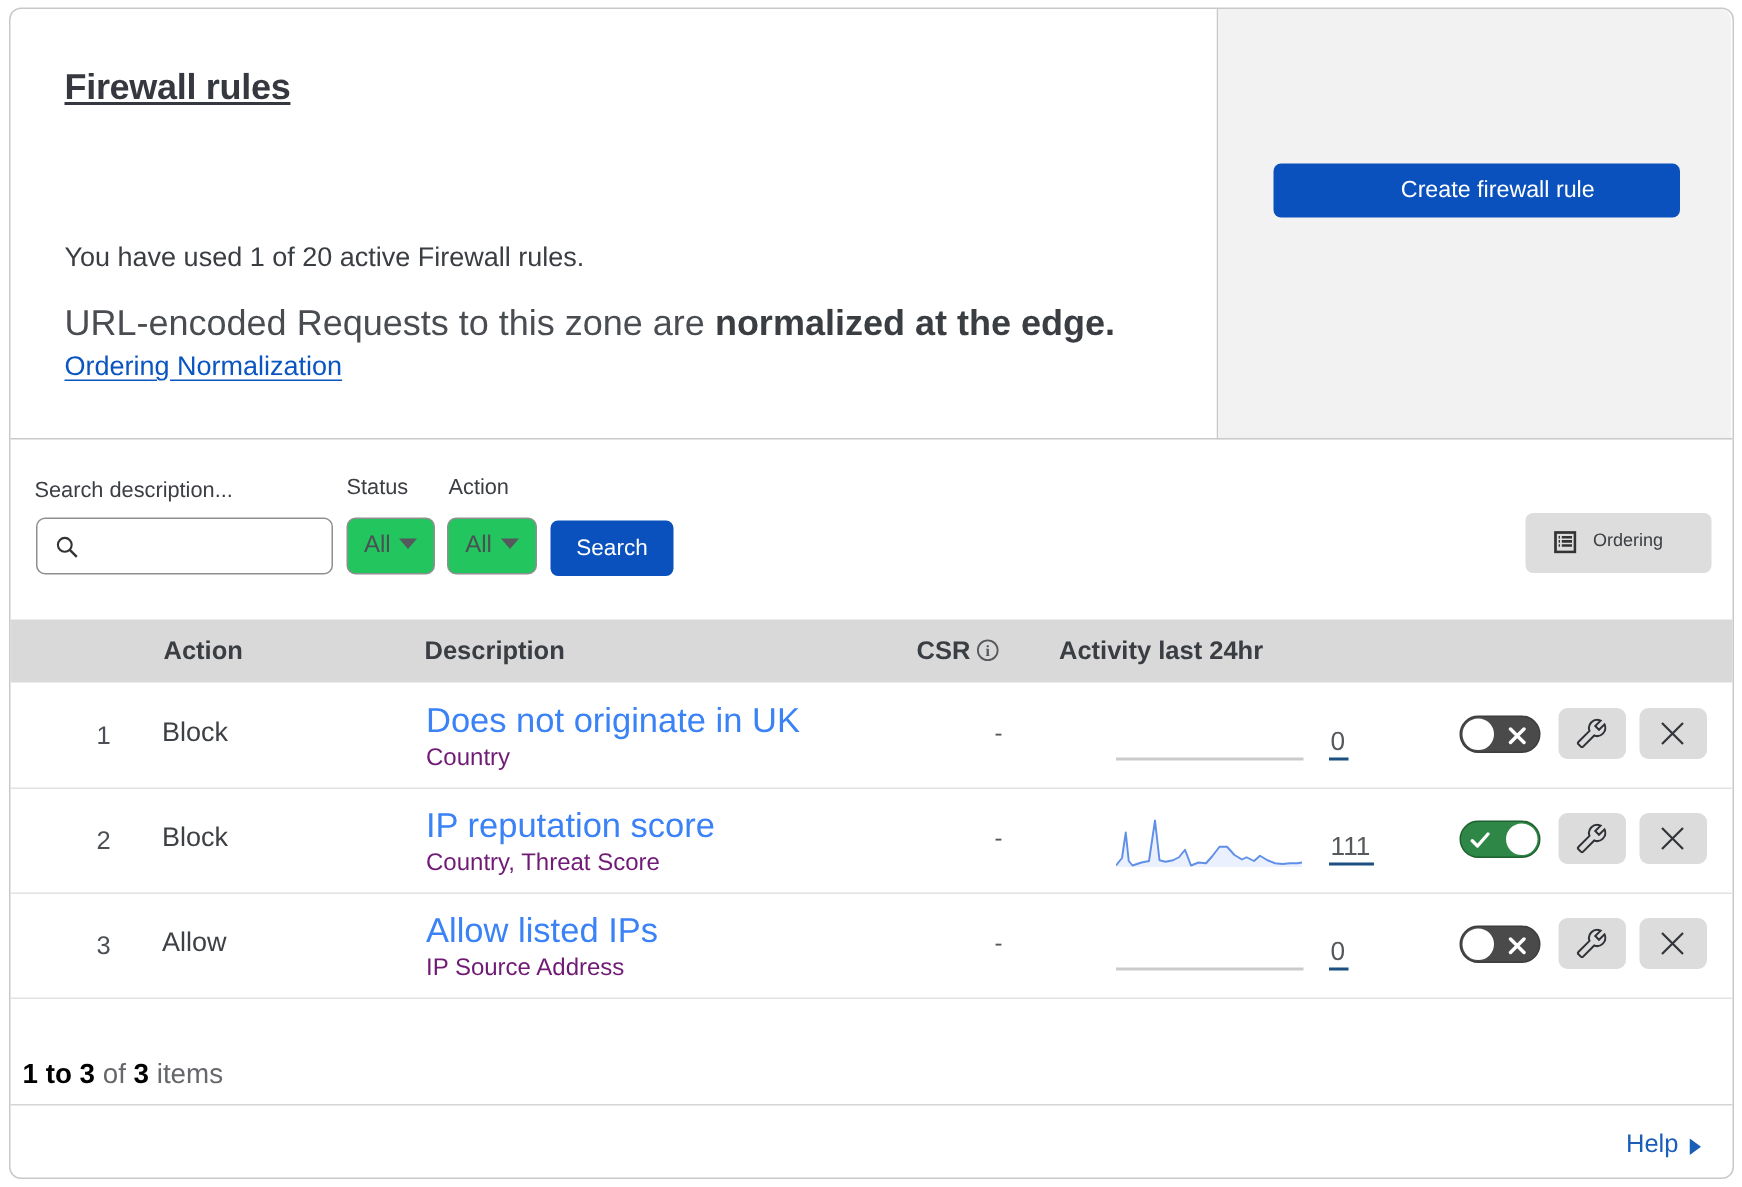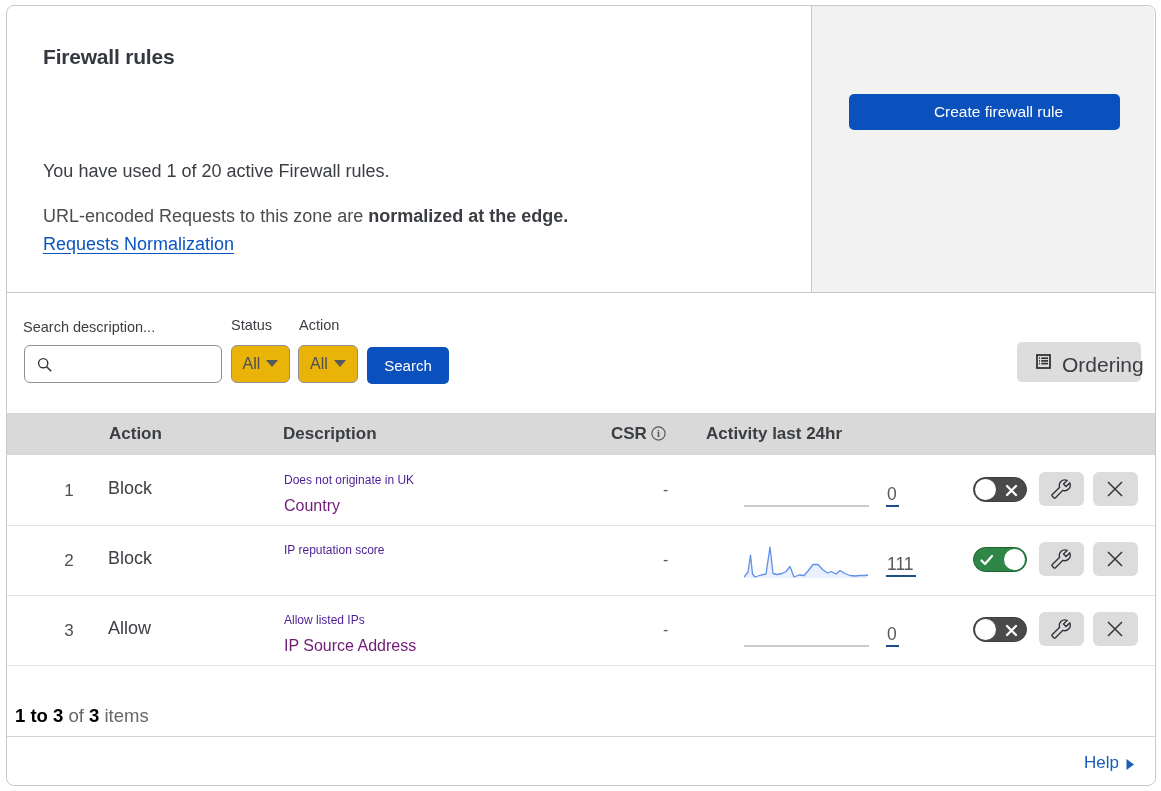--- a/index.html
+++ b/index.html
@@ -1,42 +1,42 @@
 <!DOCTYPE html>
 <html><head>
 <meta charset="utf-8">
 <style>
 * { margin:0; padding:0; box-sizing:border-box; }
 html,body { width:1161px; height:791px; background:#fff; font-family:"Liberation Sans", sans-serif; overflow:hidden; }
 #card { position:absolute; left:6px; top:5px; width:1150px; height:781px; border:1px solid #c9c9c9; border-radius:8px; background:#fff; }
 
 #graypanel { position:absolute; left:804px; top:0; width:343px; height:287px; background:#f2f2f2; border-left:1px solid #c9c9c9; border-radius:0 7px 0 0; }
 #topdivider { position:absolute; left:0; top:286px; width:1148px; height:1px; background:#c9c9c9; }
-h1 { position:absolute; left:36px; top:39px; font-size:21px; font-weight:700; color:#35383e; letter-spacing:-0.2px; }
+h1 { position:absolute; left:36px; top:39px; font-size:24px; font-weight:700; color:#35383e; letter-spacing:-0.2px;text-decoration:underline; }
 #para1 { position:absolute; left:36px; top:71px; font-size:18px; line-height:28px; color:#494c50; }
 #boldline { position:absolute; left:36px; top:155px; font-size:18px; font-weight:400; color:#3a3d42; }
-#para2 { position:absolute; left:36px; top:196px; font-size:18px; line-height:28px; color:#494c50; }
+#para2 { position:absolute; left:36px; top:196px; font-size:24px; line-height:28px; color:#494c50; }
 #para2 b { color:#3a3d42; }
 #cfglink { position:absolute; left:36px; top:228px; font-size:18px; color:#0a55c0; text-decoration:underline; text-underline-offset:3px; }
 .bluebtn { position:absolute; left:842px; width:271px; height:36px; background:#0a51bd; color:#fff; border:none; border-radius:5px; font-size:15.5px; font-family:"Liberation Sans", sans-serif; text-align:center; line-height:36px; }
 
 .flabel { position:absolute; font-size:14.5px; color:#3b3e43; }
 #searchbox { position:absolute; left:17px; top:339px; width:198px; height:38px; border:1px solid #8f8f8f; border-radius:6px; background:#fff; }
-.selbox { position:absolute; top:339px; height:38px; border:1px solid #8f8f8f; border-radius:6px; background:#eab308; font-size:16px; color:#4c4f54; text-align:center; }
+.selbox { position:absolute; top:339px; height:38px; border:1px solid #8f8f8f; border-radius:6px; background:#22c55e; font-size:16px; color:#4c4f54; text-align:center; }
 .selbox .car { display:inline-block; width:0; height:0; border-left:6px solid transparent; border-right:6px solid transparent; border-top:7px solid #55585c; vertical-align:2px; margin-left:6px; }
 #searchbtn { position:absolute; left:360px; top:341px; width:82px; height:37px; background:#0a51bd; border-radius:5px; color:#fff; font-size:15px; text-align:center; line-height:37px; }
-#orderbtn { position:absolute; left:1010px; top:336px; width:124px; height:40px; background:#ddd; border-radius:5px; color:#3a3d42; font-size:21px; }
+#orderbtn { position:absolute; left:1010px; top:336px; width:124px; height:40px; background:#ddd; border-radius:5px; color:#3a3d42; font-size:12px; }
 
 #thead { position:absolute; left:0; top:407px; width:1148px; height:42px; background:#d9d9d9; font-size:17px; font-weight:700; color:#3a3d42; }
 #thead span { position:absolute; top:11px; }
 .rowsep { position:absolute; left:0; width:1148px; height:1px; background:#e2e2e2; }
 .rnum { position:absolute; left:52px; width:20px; text-align:center; font-size:17px; color:#4c4f54; }
 .raction { position:absolute; left:101px; margin-top:-2px; font-size:18px; color:#3d4045; }
 .rdesc { position:absolute; left:277px; }
-.rdesc .main { font-size:12px; color:#4c1d95; line-height:26px; }
+.rdesc .main { font-size:23px; color:#3b82f6; line-height:26px; }
 .rdesc .sub { font-size:16px; color:#701a75; line-height:24px; margin-top:1px; }
 .rdash { position:absolute; left:656px; font-size:16px; color:#55585c; }
 .flatline { position:absolute; left:737px; width:125px; height:2px; background:#cbcbcb; }
 .cnt { position:absolute; font-size:17.5px; color:#55585c; }
 .cntline { position:absolute; height:2px; background:#1d4f82; }
 .toggle { position:absolute; left:966px; width:54px; height:25px; border-radius:13px; }
 .tog-off { background:#4a4a4a; border:1px solid #3d3d3d; }
 .tog-on  { background:#2e8746; border:1px solid #1d6130; }
 .knob { position:absolute; top:1px; width:21px; height:21px; background:#fff; border-radius:50%; }
 .gbtn { position:absolute; width:45px; height:34px; background:#dcdcdc; border-radius:6px; }
@@ -47,22 +47,22 @@
 #help { position:absolute; left:1077px; top:747px; font-size:17px; color:#1a5eb8; }
 </style>
 </head>
 <body>
 <div id="card">
   <div id="graypanel"></div>
   <div id="topdivider"></div>
   <h1>Firewall rules</h1>
   <div id="boldline">You have used 1 of 20 active Firewall rules.</div>
   <div id="para2">URL-encoded Requests to this zone are <b>normalized at the edge.</b></div>
-  <div id="cfglink">Requests Normalization</div>
-  <div class="bluebtn" style="top:88px;padding-left:28px;">Create firewall rule</div>
+  <div id="cfglink">Ordering Normalization</div>
+  <div class="bluebtn" style="top:103px;padding-left:28px;">Create firewall rule</div>
 
   <div class="flabel" style="left:16px; top:313px;">Search description...</div>
   <div id="searchbox">
     <svg width="16" height="16" viewBox="0 0 16 16" style="position:absolute;left:12px;top:11px;">
       <circle cx="6.2" cy="6.2" r="4.6" fill="none" stroke="#333" stroke-width="1.4"></circle>
       <line x1="9.7" y1="9.7" x2="14.2" y2="14.2" stroke="#333" stroke-width="1.6"></line>
     </svg>
   </div>
   <div class="flabel" style="left:224px; top:311px;">Status</div>
   <div class="selbox" style="left:224px; width:59px; line-height:36px;">All<span class="car"></span></div>
@@ -118,20 +118,21 @@
     <svg width="18" height="18" viewBox="0 0 18 18" style="position:absolute;left:13px;top:8px;">
         <path d="M2 2 L16 16 M16 2 L2 16" stroke="#33363b" stroke-width="1.5"></path>
       </svg>
   </div>
   <div class="rowsep" style="top:519px;"></div>
 
   <div class="rnum" style="top:545px;">2</div>
   <div class="raction" style="top:544px;">Block</div>
   <div class="rdesc" style="top:531px;">
       <div class="main">IP reputation score</div>
+      <div class="sub">Country, Threat Score</div>
     </div>
   <div class="rdash" style="top:545px;">-</div>
   <svg width="125" height="32" viewBox="0 0 125 32" style="position:absolute;left:737px;top:540px;">
     <path d="M0,31 L4,26 L6.5,9 L8.5,28 L11,31 L17,29 L22,28 L26,1 L29,27.5 L33,28.5 L38,27.5 L42,25.5 L46,20.5 L50,31 L55,29 L60,29.5 L64,25 L69,18.5 L74,18.5 L79,24 L84,27 L87,25.5 L92,28 L96,24.5 L101,27.5 L106,29.5 L111,30 L116,29.5 L121,29.5 L124,29" fill="none" stroke="#6190e8" stroke-width="1.3" stroke-linejoin="round"></path>
     <path d="M0,31 L4,26 L6.5,9 L8.5,28 L11,31 L17,29 L22,28 L26,1 L29,27.5 L33,28.5 L38,27.5 L42,25.5 L46,20.5 L50,31 L55,29 L60,29.5 L64,25 L69,18.5 L74,18.5 L79,24 L84,27 L87,25.5 L92,28 L96,24.5 L101,27.5 L106,29.5 L111,30 L116,29.5 L121,29.5 L124,29 L124,32 L0,32 Z" fill="rgba(91,141,239,0.13)" stroke="none"></path>
   </svg>
   <div class="cnt" style="left:880px; top:548px;">111</div>
   <div class="cntline" style="left:879px; top:569px; width:30px;"></div>
   <div class="toggle tog-on" style="top:541px;">
     <div class="knob" style="right:1px;"></div>

